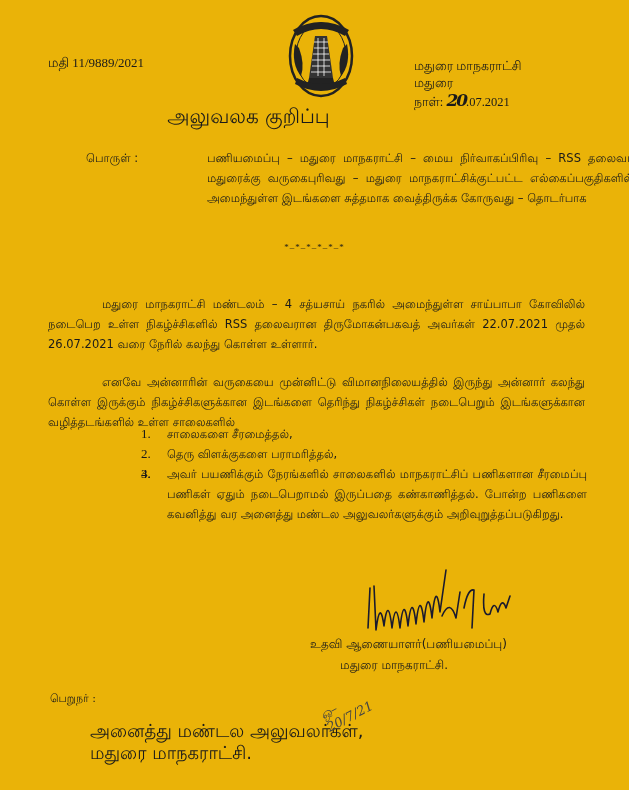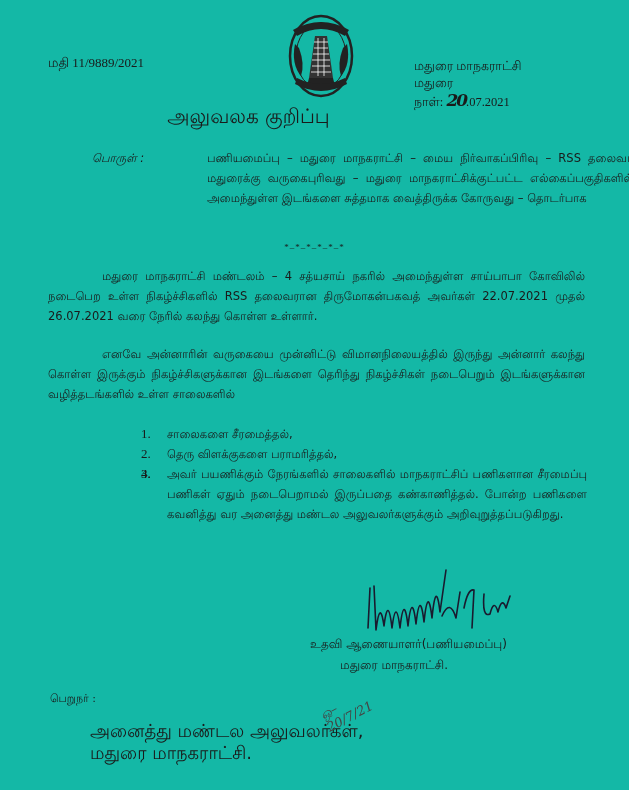--- a/index.html
+++ b/index.html
@@ -1,30 +1,30 @@
 <!DOCTYPE html>
 <html><head>
   <meta charset="utf-8">
   <style>
     html, body { margin: 0; padding: 0; }
     body {
       width: 629px; height: 790px; background: #ffffff; position: relative; overflow: hidden;
       font-family: "Liberation Serif", serif; color: #1a1a1a;
     }
-    .page { position: absolute; left: 0; top: 0; width: 629px; height: 790px; background: #14b8a6; }
+    .page { position: absolute; left: 0; top: 0; width: 629px; height: 790px; background: #eab308; }
     .ref { position: absolute; left: 48px; top: 55px; font-size: 13px; }
     .emblem { position: absolute; left: 287px; top: 14px; width: 68px; height: 84px; }
     .office-block { position: absolute; left: 414px; top: 58px; font-size: 12.5px; line-height: 17px; }
     .office-block .date-hand { font-family: "DejaVu Serif", serif; font-style: italic; font-size: 17px; font-weight: bold; letter-spacing: -2px; }
     .title { position: absolute; left: 0; width: 497px; top: 104px; text-align: center; font-family: "DejaVu Sans", sans-serif; font-size: 20px; }
     .subject { position: absolute; left: 80px; top: 148px; width: 505px; font-family: "DejaVu Sans", sans-serif; font-size: 11.5px; line-height: 20px; }
-    .subject .label { position: absolute; left: 12px; top: 0; font-style: italic; }
+    .subject .label { position: absolute; left: 6px; top: 0; }
     .subject .body { position: absolute; left: 79px; top: 0; width: 426px; text-align: justify; text-align-last: left; margin-left: 48px; }
     .separator { position: absolute; left: 0; width: 629px; top: 242px; text-align: center; font-size: 9px; letter-spacing: 1px; }
-    .para { position: absolute; left: 48px; width: 537px; font-family: "DejaVu Sans", sans-serif; font-size: 11.5px; line-height: 20px; text-align: justify; text-indent: 54px; }
+    .para { position: absolute; left: 48px; width: 537px; font-family: "DejaVu Sans", sans-serif; font-size: 11.5px; line-height: 20px; text-align: justify; text-indent: 54px; margin-top: 28px; }
     .para1 { top: 266px; }
     .para2 { top: 344px; }
     .list { position: absolute; left: 141px; top: 424px; width: 446px; font-family: "DejaVu Sans", sans-serif; font-size: 11.5px; line-height: 20px; margin: 0; padding: 0; list-style: none; }
     .list li { position: relative; padding-left: 26px; text-align: justify; }
     .list li .num { position: absolute; left: 0; top: 0; font-family: "Liberation Serif", serif; font-size: 13px; }
     .signature { position: absolute; left: 360px; top: 568px; width: 160px; height: 70px; }
     .signatory { position: absolute; left: 310px; top: 634px; font-family: "DejaVu Sans", sans-serif; font-size: 12px; line-height: 21px; }
     .signatory .org { padding-left: 30px; }
     .recipient-label { position: absolute; left: 50px; top: 692px; font-family: "DejaVu Sans", sans-serif; font-size: 11px; }
     .recipients { position: absolute; left: 90px; top: 720px; font-family: "DejaVu Sans", sans-serif; font-size: 18px; line-height: 22px; }

